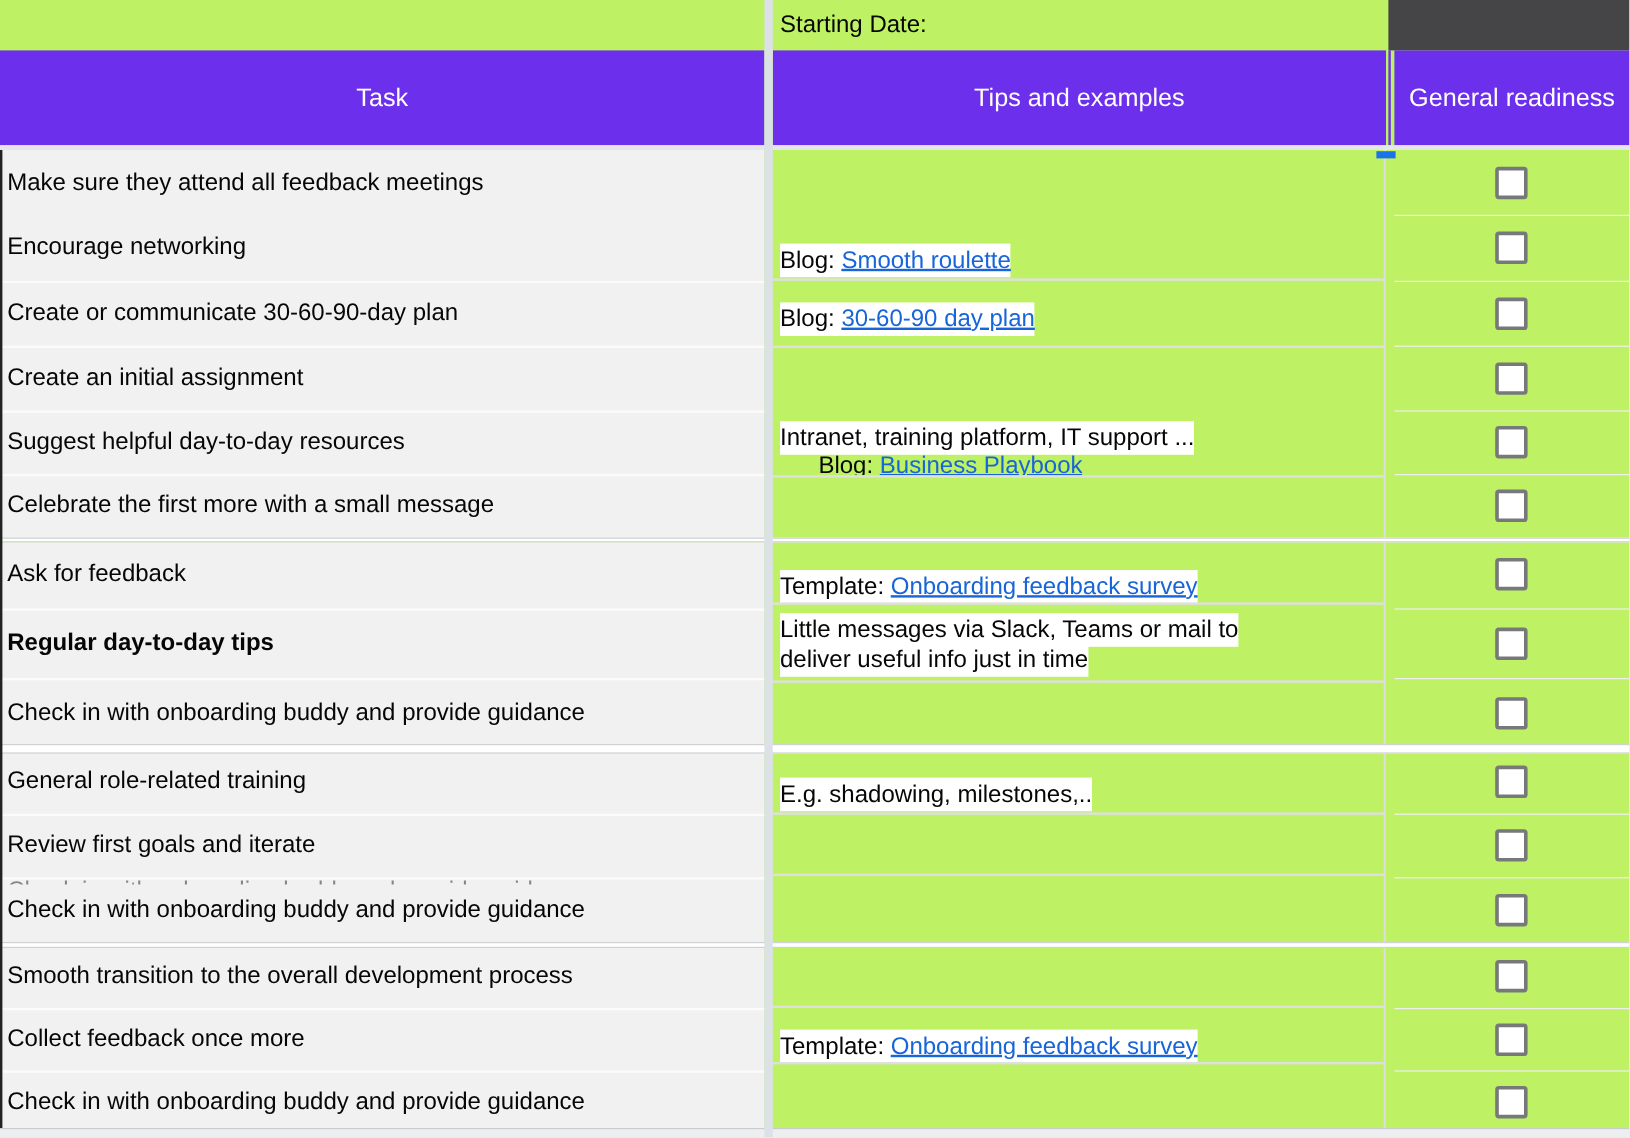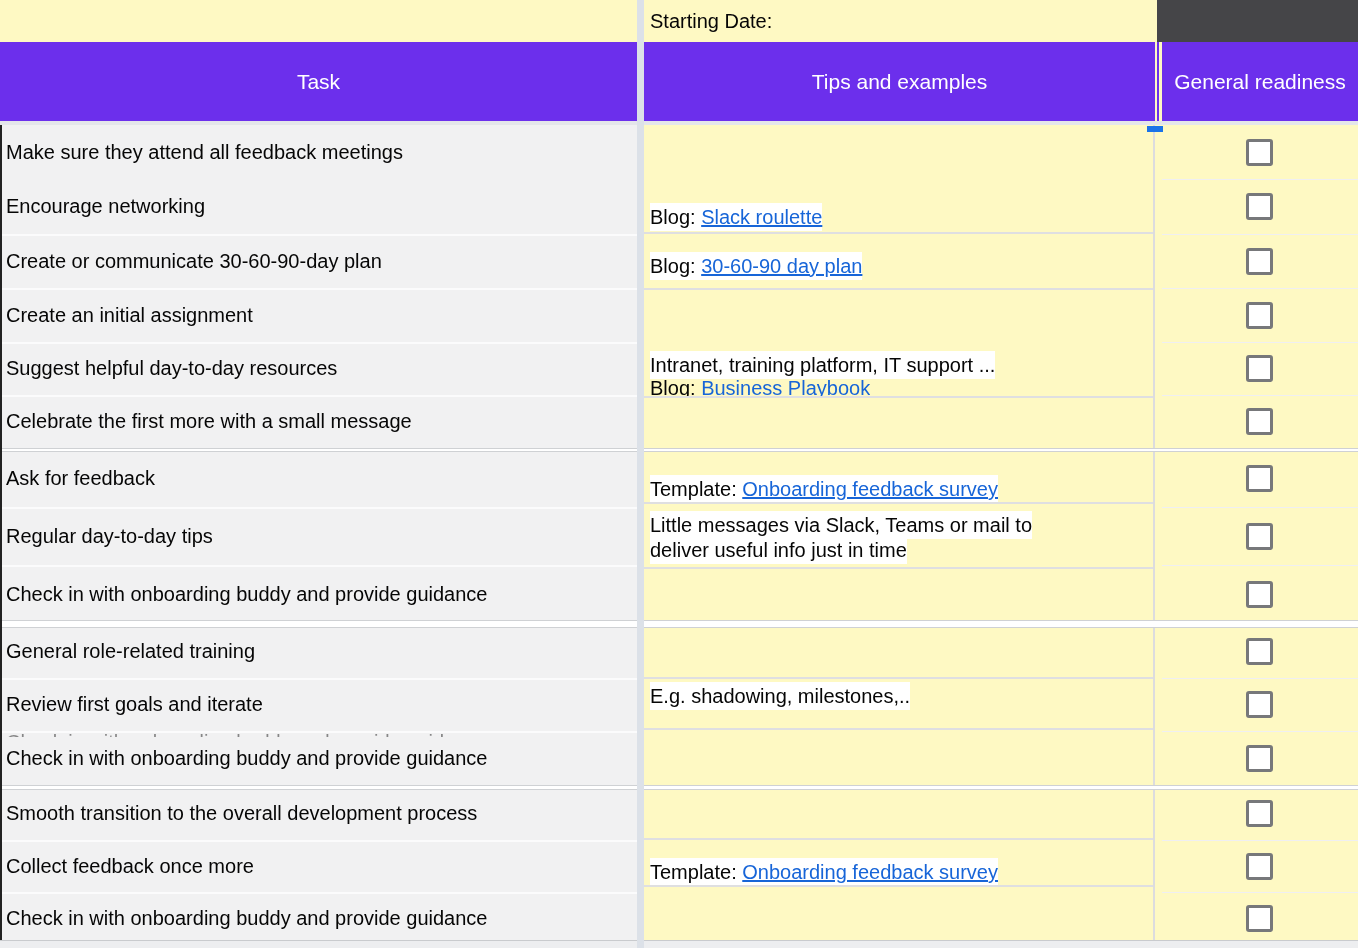--- a/index.html
+++ b/index.html
@@ -1,17 +1,17 @@
 <!DOCTYPE html>
 <html><head>
 <meta charset="utf-8">
 <style>
   html,body{margin:0;padding:0;background:#fff;}
   #sheet{
-    position:relative;width:1358px;height:948px;overflow:hidden;background:#fef9c3;
+    position:relative;width:1358px;height:948px;overflow:hidden;background:#bef264;
     font-family:"Liberation Sans","DejaVu Sans",sans-serif;color:#060606;font-size:20px;
   }
   .abs{position:absolute;}
   
   #starting-date{left:650px;top:0;height:42px;line-height:42px;white-space:nowrap;}
   #dark-corner{left:1157px;top:0;width:201px;height:42px;background:#454548;}
   
   .hcell{top:42px;height:79px;background:#6C2FEC;color:#fff;display:flex;align-items:center;justify-content:center;font-size:21px;white-space:nowrap;}
   #h-task{left:0;width:637px;}
   #h-tips{left:644px;width:511px;}
@@ -78,32 +78,32 @@
       <div class="abs read-line" style="top: 342px;"></div>
       <div class="abs task-label" style="top: 354px;">Suggest helpful day-to-day resources</div>
       <div class="abs checkbox" role="checkbox" aria-checked="false" style="left: 1246px; top: 355px;"></div>
       <div class="abs task-sep" style="top: 395px;"></div>
       <div class="abs read-line" style="top: 395px;"></div>
       <div class="abs task-label" style="top: 407px;">Celebrate the first more with a small message</div>
       <div class="abs checkbox" role="checkbox" aria-checked="false" style="left: 1246px; top: 408px;"></div>
       <div class="abs tips-sep" style="top: 232px;"></div>
       <div class="abs tips-sep" style="top: 288px;"></div>
       <div class="abs tips-sep" style="top: 396px;"></div>
-      <div class="abs tips-text" style="top: 203px;"><span>Blog: </span><span class="tlink">Slack roulette</span></div>
+      <div class="abs tips-text" style="top: 203px;"><span>Blog: </span><span class="tlink">Smooth roulette</span></div>
       <div class="abs tips-text" style="top: 252px;"><span>Blog: </span><span class="tlink">30-60-90 day plan</span></div>
       <div class="abs tips-text" style="top: 351px;"><span>Intranet, training platform, IT support ...</span></div>
-      <div class="abs tips-clip" style="top: 374px; height: 22px;">
+      <div class="abs tips-clip" style="top: 374px; height: 22px; margin-left: 32px;">
         <div class="inner"><span>Blog: </span><span class="tlink">Business Playbook</span></div>
       </div>
       <div class="abs task-group" style="top: 452px; height: 168px;"></div>
       <div class="abs task-label" style="top: 464px;">Ask for feedback</div>
       <div class="abs checkbox" role="checkbox" aria-checked="false" style="left: 1246px; top: 465px;"></div>
       <div class="abs task-sep" style="top: 507px;"></div>
       <div class="abs read-line" style="top: 507px;"></div>
-      <div class="abs task-label" style="top: 522px;">Regular day-to-day tips</div>
+      <div class="abs task-label" style="top: 522px; font-weight: bold;">Regular day-to-day tips</div>
       <div class="abs checkbox" role="checkbox" aria-checked="false" style="left: 1246px; top: 523px;"></div>
       <div class="abs task-sep" style="top: 565px;"></div>
       <div class="abs read-line" style="top: 565px;"></div>
       <div class="abs task-label" style="top: 580px;">Check in with onboarding buddy and provide guidance</div>
       <div class="abs checkbox" role="checkbox" aria-checked="false" style="left: 1246px; top: 581px;"></div>
       <div class="abs tips-sep" style="top: 502px;"></div>
       <div class="abs tips-sep" style="top: 567px;"></div>
       <div class="abs tips-text" style="top: 475px;"><span>Template: </span><span class="tlink">Onboarding feedback survey</span></div>
       <div class="abs tips-text" style="top: 511px;"><span>Little messages via Slack, Teams or mail to</span></div>
       <div class="abs tips-text" style="top: 536px;"><span>deliver useful info just in time</span></div>
@@ -114,21 +114,21 @@
       <div class="abs task-sep" style="top: 678px;"></div>
       <div class="abs read-line" style="top: 678px;"></div>
       <div class="abs task-label" style="top: 690px;">Review first goals and iterate</div>
       <div class="abs checkbox" role="checkbox" aria-checked="false" style="left: 1246px; top: 691px;"></div>
       <div class="abs task-sep" style="top: 731px;"></div>
       <div class="abs read-line" style="top: 731px;"></div>
       <div class="abs task-label" style="top: 744px;">Check in with onboarding buddy and provide guidance</div>
       <div class="abs checkbox" role="checkbox" aria-checked="false" style="left: 1246px; top: 745px;"></div>
       <div class="abs tips-sep" style="top: 677px;"></div>
       <div class="abs tips-sep" style="top: 728px;"></div>
-      <div class="abs tips-text" style="top: 648px; margin-top: 34px;"><span>E.g. shadowing, milestones,..</span></div>
+      <div class="abs tips-text" style="top: 648px;"><span>E.g. shadowing, milestones,..</span></div>
       <div class="abs band" style="top: 620px; height: 6px;"></div>
       <div class="abs task-group" style="top: 790px; height: 150px;"></div>
       <div class="abs task-label" style="top: 799px;">Smooth transition to the overall development process</div>
       <div class="abs checkbox" role="checkbox" aria-checked="false" style="left: 1246px; top: 800px;"></div>
       <div class="abs task-sep" style="top: 840px;"></div>
       <div class="abs read-line" style="top: 840px;"></div>
       <div class="abs task-label" style="top: 852px;">Collect feedback once more</div>
       <div class="abs checkbox" role="checkbox" aria-checked="false" style="left: 1246px; top: 853px;"></div>
       <div class="abs task-sep" style="top: 892px;"></div>
       <div class="abs read-line" style="top: 892px;"></div>

